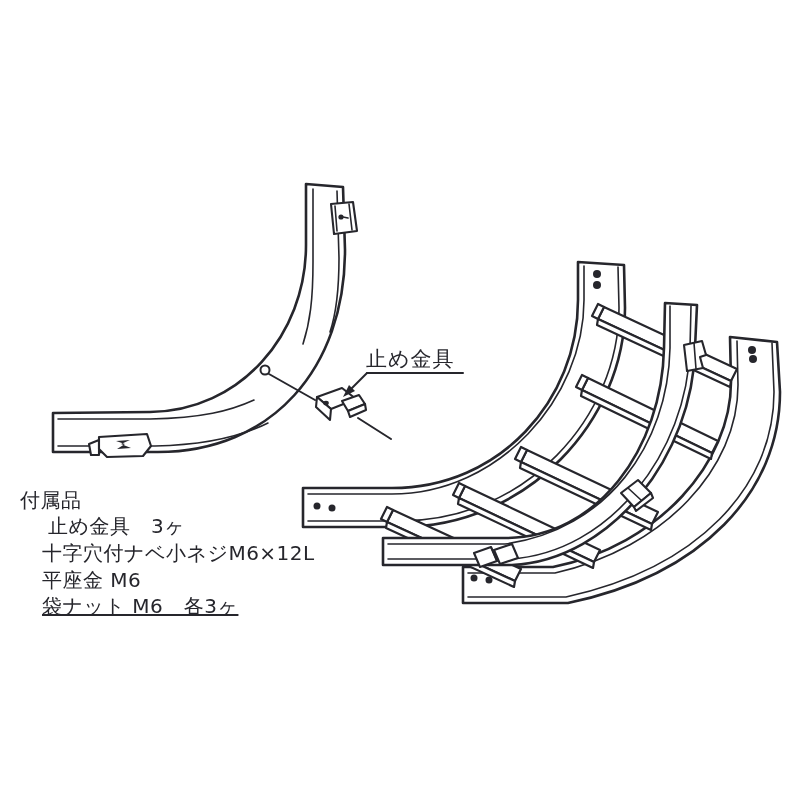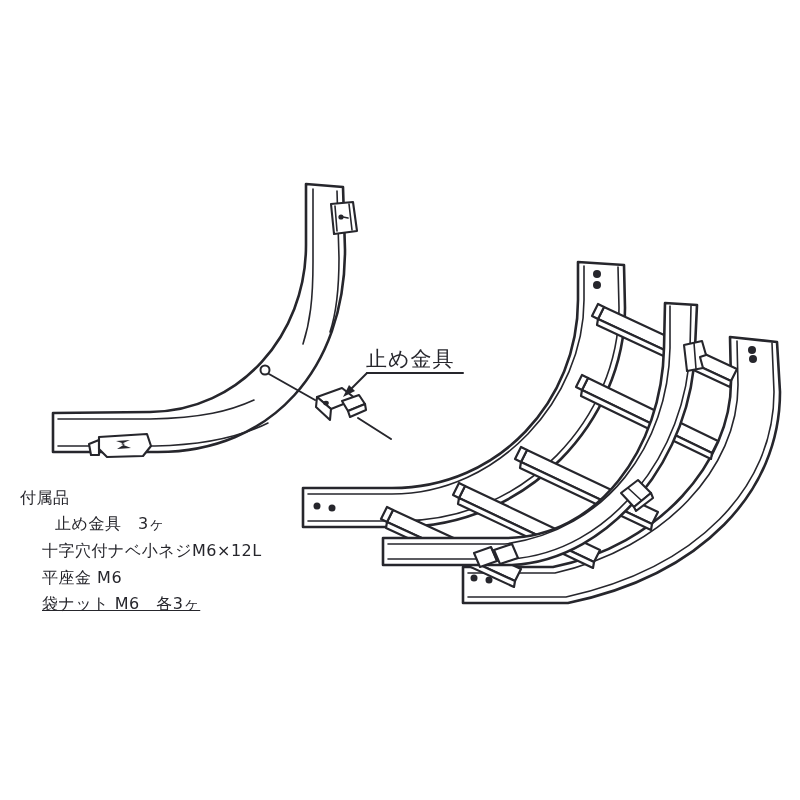--- a/index.html
+++ b/index.html
@@ -10,21 +10,21 @@
   }
   .stage svg { position:absolute; left:0; top:0; }
   .ln   { fill:none; stroke:var(--line); stroke-width:2.6; stroke-linejoin:round; stroke-linecap:round; }
   .band { fill:#fff;  stroke:var(--line); stroke-width:2.6; stroke-linejoin:round; }
   .thin { fill:none; stroke:var(--line); stroke-width:1.6; stroke-linecap:round; }
   .rung { fill:#fff; stroke:var(--line); stroke-width:2.2; stroke-linejoin:round; }
   .clip { fill:#fff; stroke:var(--line); stroke-width:2.1; stroke-linejoin:round; }
   .dot  { fill:var(--line); stroke:none; }
   .txt  { position:absolute; color:var(--line); white-space:pre; line-height:1.15; }
   .callout-txt { font-size:21px; letter-spacing:1px; }
-  .acc   { font-size:16px; letter-spacing:0.5px; }
+  .acc   { font-size:20px; letter-spacing:0.5px; }
 </style>
 </head>
 <body>
 
 <div class="stage">
 
   <svg width="800" height="800" viewBox="0 0 800 800">
 
     <g>
       <path class="band" d="M 306 184 L 343 187 L 345 250
@@ -154,19 +154,19 @@
         <path class="clip" d="M 494 550 L 512 544 L 518 558 L 500 564 Z"></path>
         <path class="thin" d="M 491 547 L 497 561"></path>
       </g>
     </g>
   </svg>
 
   <div class="txt callout-txt" style="left:366px; top:347px;">止め金具</div>
 
   <div>
     <div class="txt acc" style="left:20px; top:489px;">付属品</div>
-    <div class="txt acc" style="left:55px; top:515px;">止め金具　3ヶ</div>
+    <div class="txt acc" style="left:48px; top:515px;">止め金具　3ヶ</div>
     <div class="txt acc" style="left:42px; top:542px;text-align:center;">十字穴付ナベ小ネジM6×12L</div>
     <div class="txt acc" style="left:42px; top:569px;">平座金 M6</div>
     <div class="txt acc" style="left:42px; top:595px;text-decoration:underline;">袋ナット M6　各3ヶ</div>
   </div>
 
 </div>
 
 </body></html>

